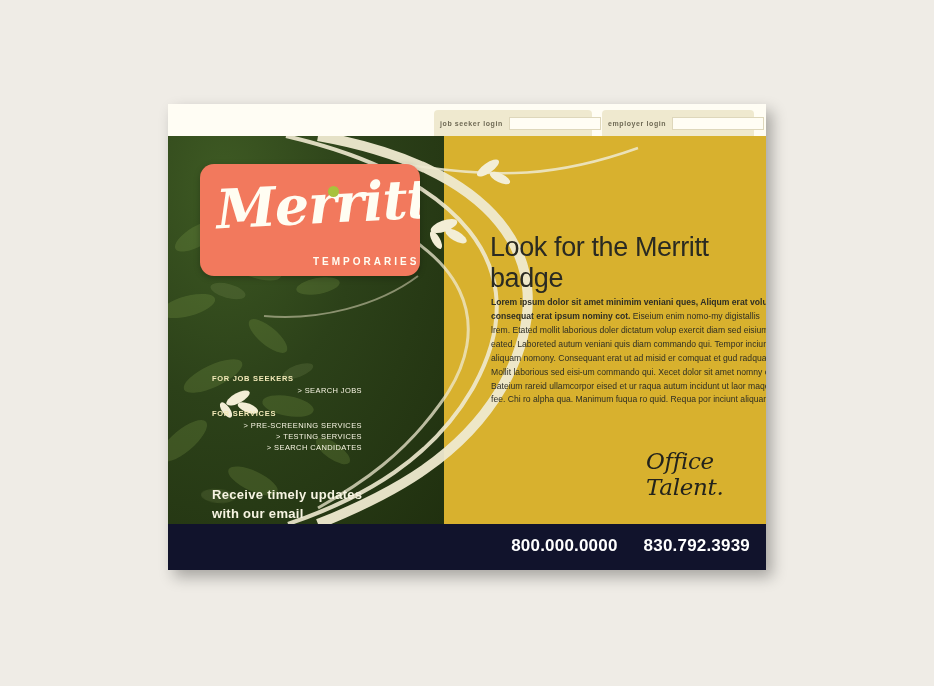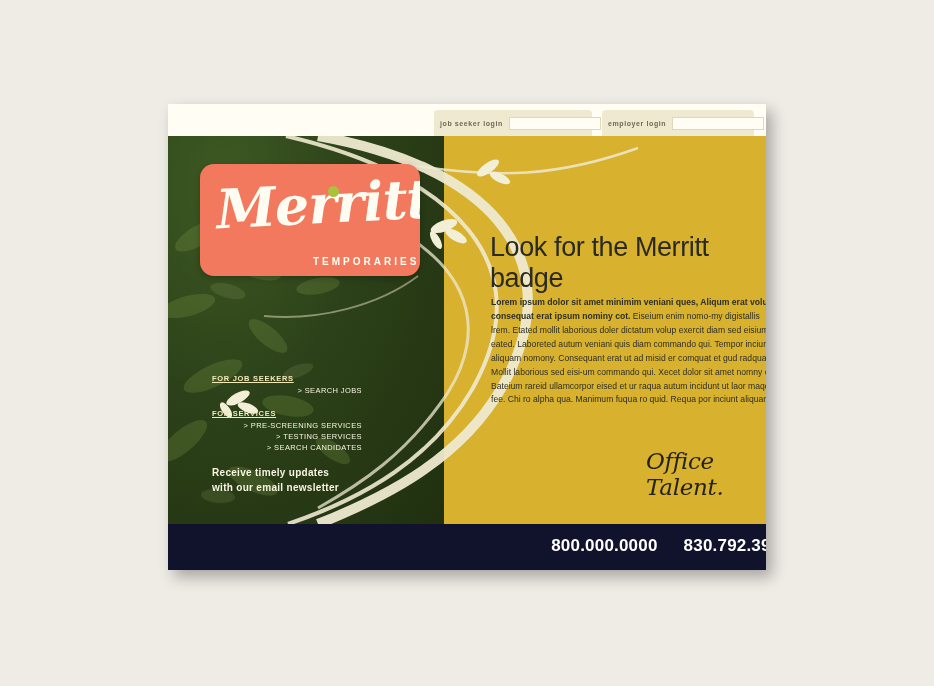--- a/index.html
+++ b/index.html
@@ -148,36 +148,35 @@
     top: 238px;
     width: 150px;
     color: #f3f0dc;
   }
   .nav-head {
     font-size: 7.5px;
     font-weight: bold;
     letter-spacing: 0.7px;
     color: #f2e9b8;
     margin-bottom: 3px;
-    text-decoration: underline;
   }
   .nav-item {
     font-size: 7.5px;
     letter-spacing: 0.4px;
     color: #f7f4e2;
     margin-bottom: 2px;
     text-align: right;
   }
   .nav-gap { height: 12px; }
   .newsletter {
     position: absolute;
     left: 44px;
-    top: 330px;
+    top: 350px;
     width: 160px;
-    font-size: 10px;
+    font-size: 13px;
     font-weight: bold;
     line-height: 1.45;
     color: #f7f4e2;
     letter-spacing: 0.3px;
   }
 
   
   .headline {
     position: absolute;
     left: 290px;
@@ -210,21 +209,20 @@
     color: #23231c;
     letter-spacing: -0.3px;
   }
 
   
   .footer {
     position: absolute;
     left: 0; top: 420px;
     width: 598px; height: 46px;
     background: #11132c;
-    padding-left: 40px;
   }
   .footer-phones {
     position: absolute;
     right: 16px; top: 12px;
     display: flex;
     gap: 26px;
     color: #ffffff;
     font-size: 17px;
     font-weight: bold;
     letter-spacing: 0.2px;

